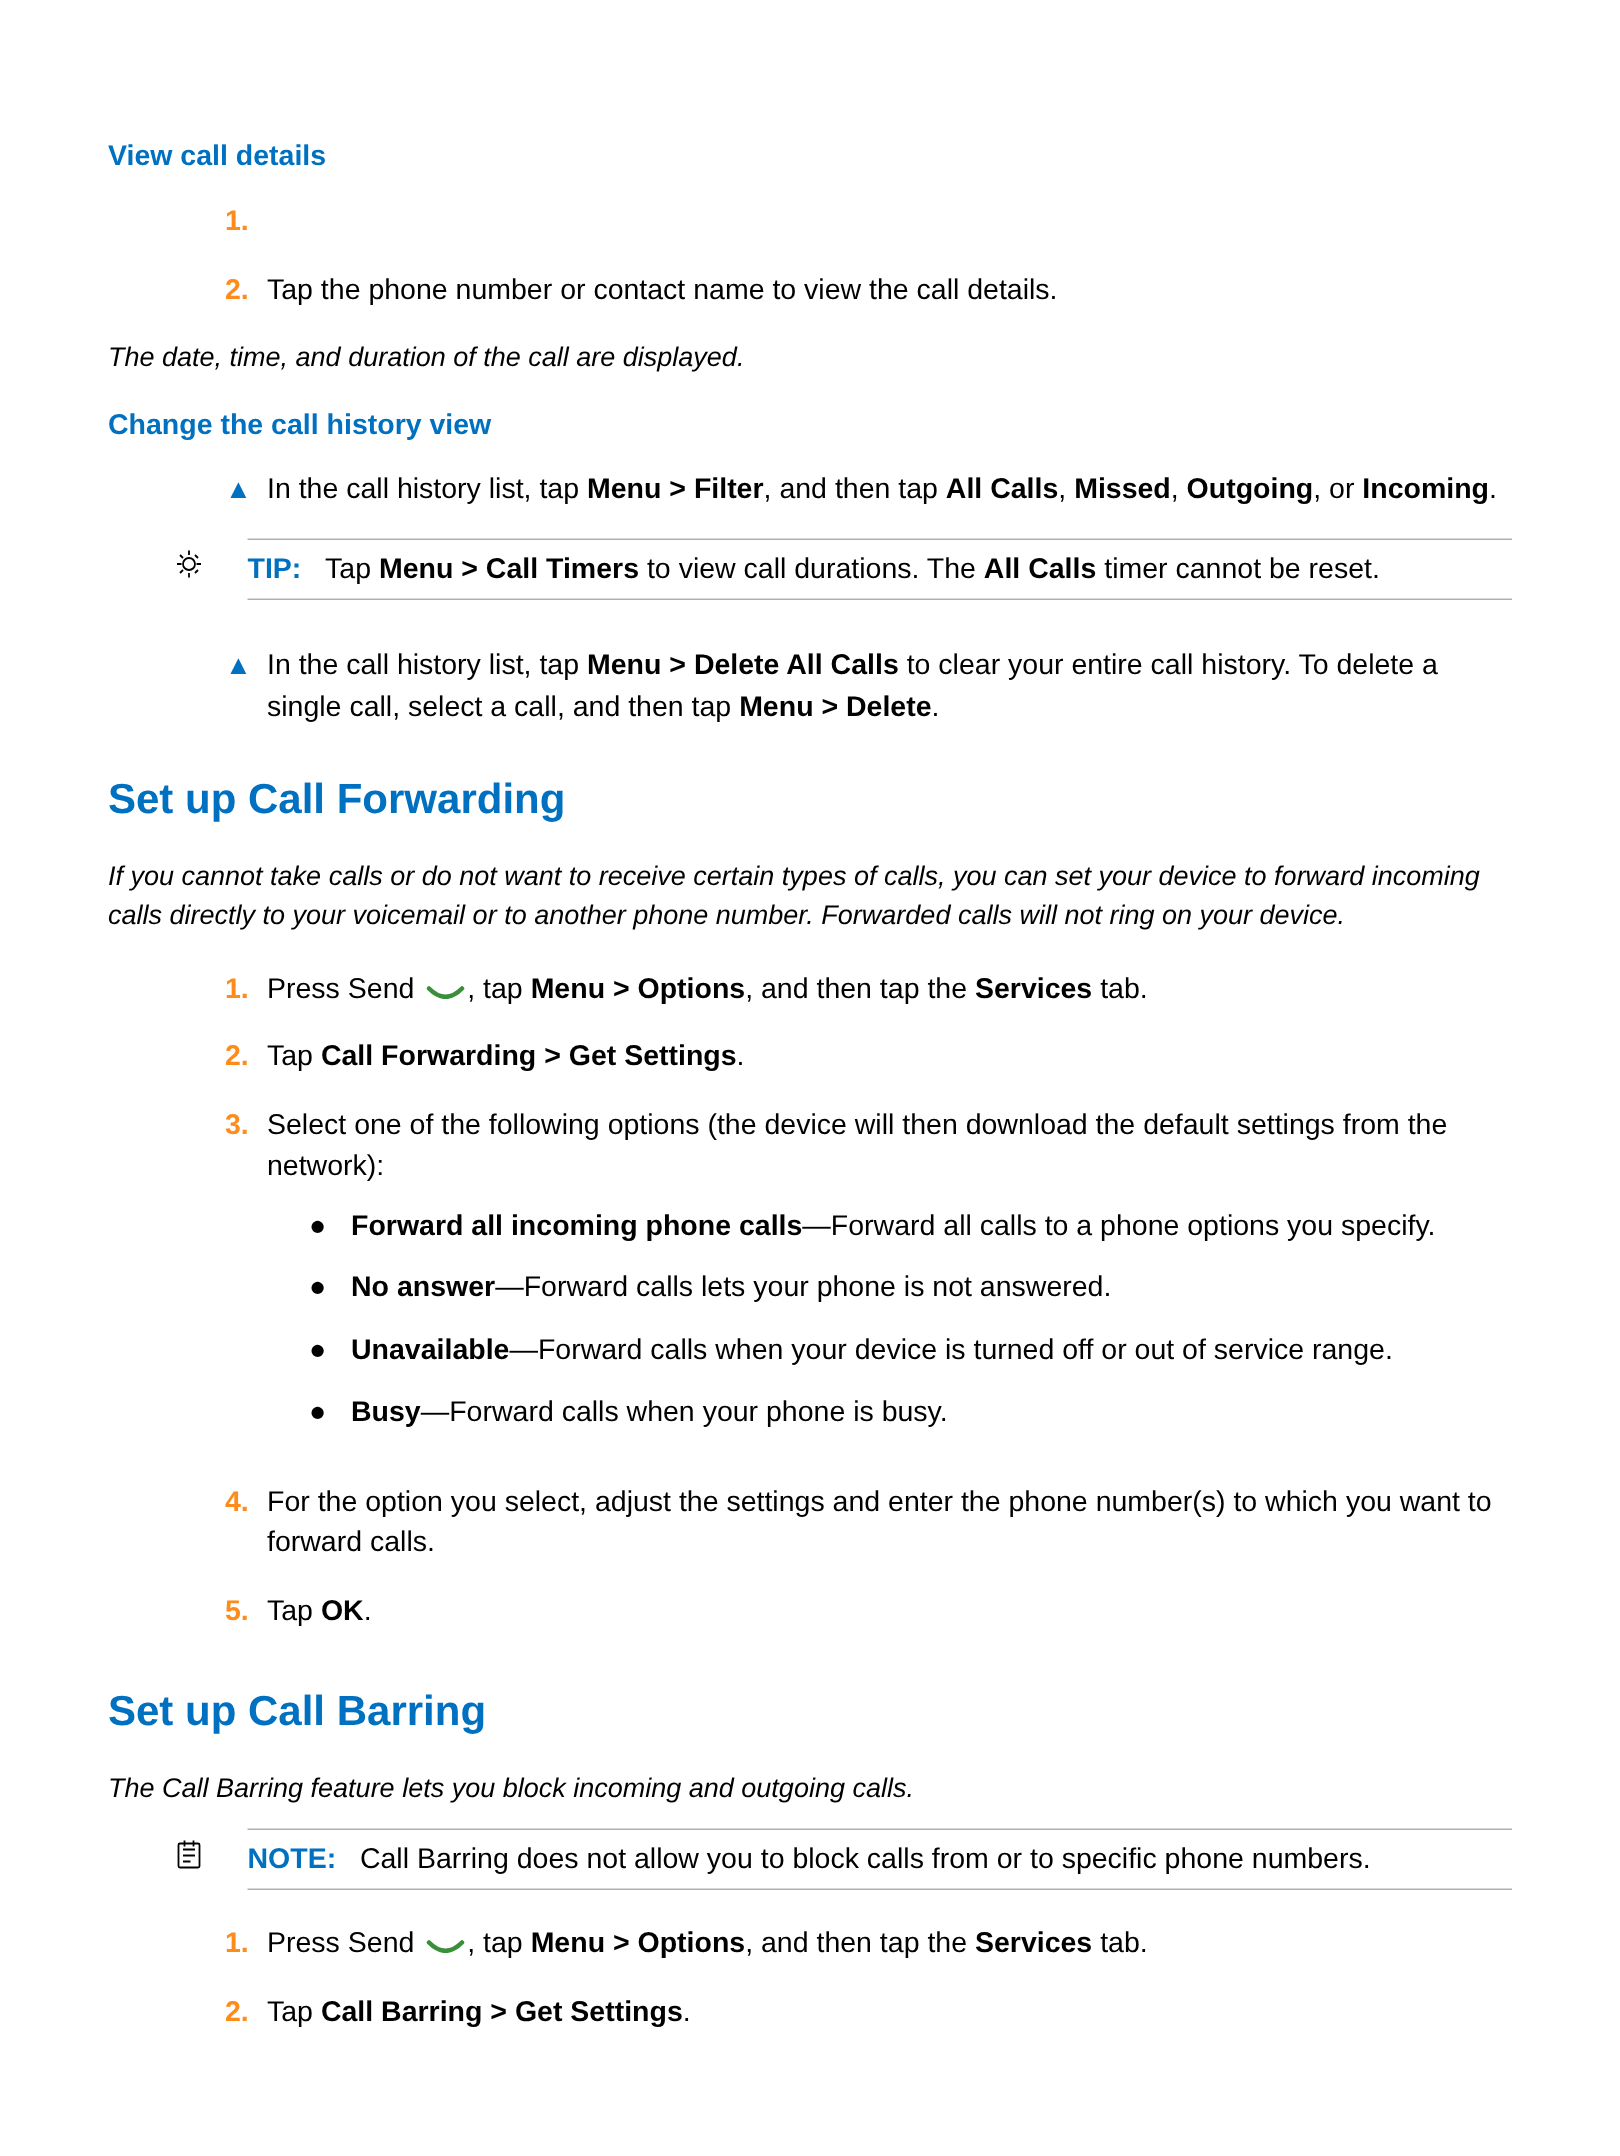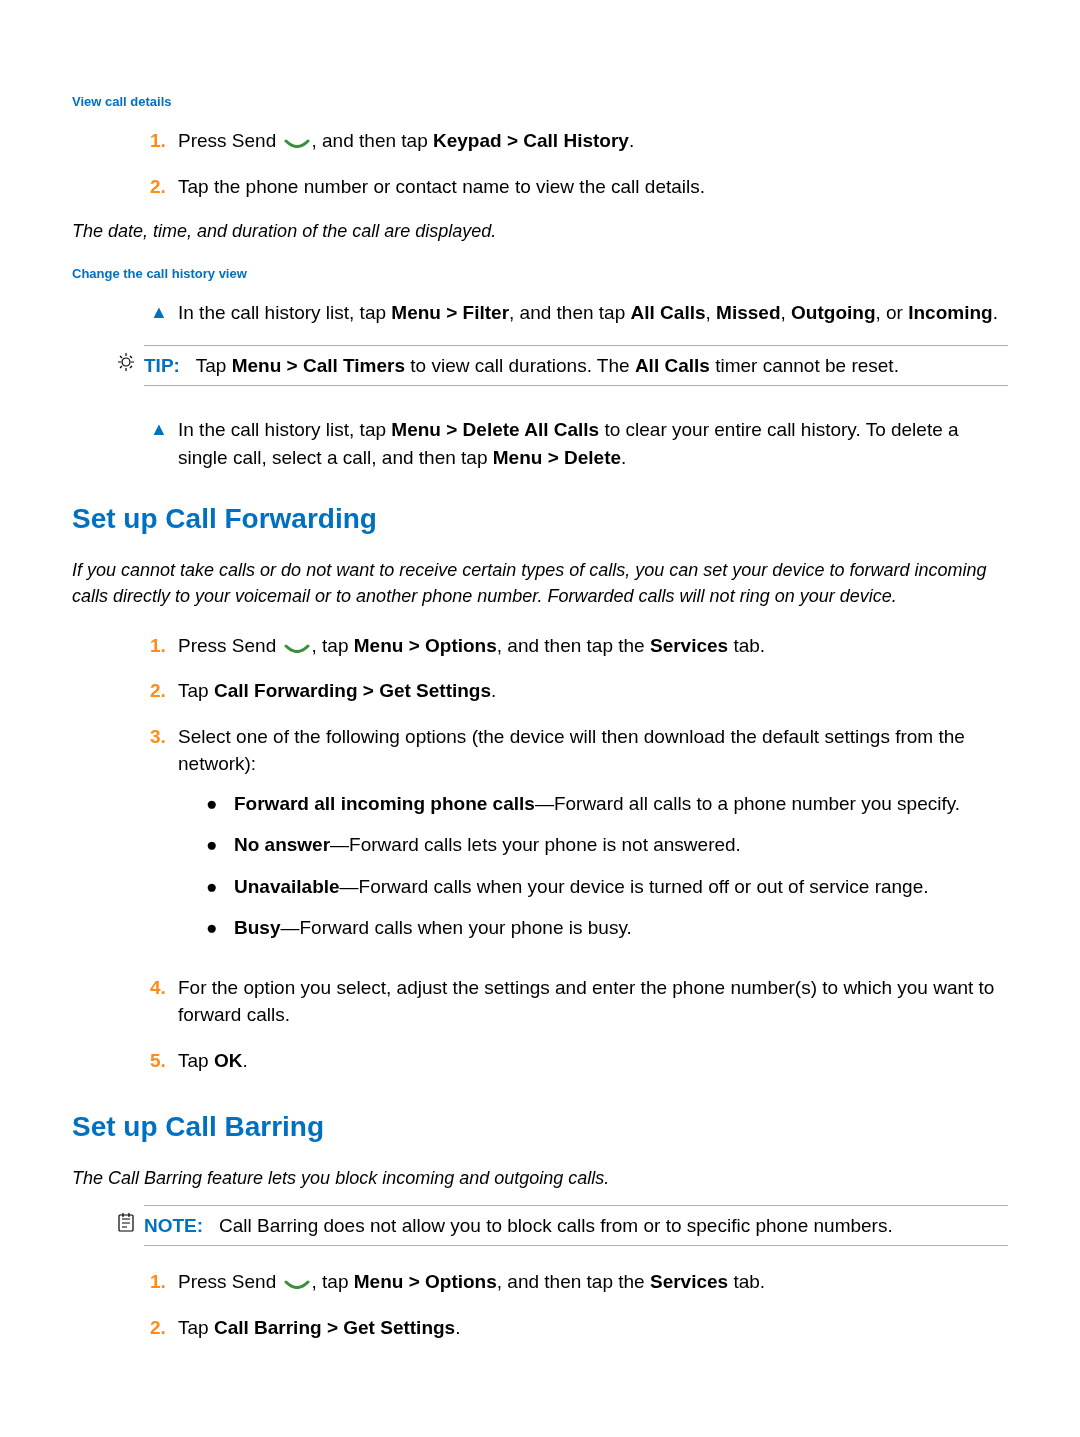--- a/index.html
+++ b/index.html
@@ -14,21 +14,21 @@
   .page {
     width: 1080px;
     min-height: 1437px;
     padding: 94px 72px 40px 72px;
     box-sizing: border-box;
     position: relative;
   }
   .h3 {
     color: #0070c0;
     font-weight: bold;
-    font-size: 13px;
+    font-size: 19px;
     margin: 0 0 18px 0;
   }
   .h1 {
     color: #0070c0;
     font-weight: bold;
     font-size: 28px;
     margin: 32px 0 22px 0;
   }
   .ol1 { margin: 0; padding: 0; list-style: none; }
   .ol1 > li {
@@ -89,20 +89,21 @@
     font-size: 20px;
     color: #000;
     padding-top: 6px;
   }
   .tip-body, .note-body {
     flex: 1;
     border-top: 1px solid #b0b0b0;
     border-bottom: 1px solid #b0b0b0;
     padding: 6px 0 6px 0;
     line-height: 1.45;
+    margin-left: 21px;
   }
   .tip-label, .note-label {
     color: #0070c0;
     font-weight: bold;
   }
   b { font-weight: bold; }
   .ul2 { margin: 12px 0 0 0; padding: 0; list-style: none; }
   .ul2 > li {
     display: flex;
     align-items: flex-start;
@@ -125,25 +126,20 @@
 </style>
 </head>
 <body>
 
 <div class="page">
 
   <div class="h3">View call details</div>
   <ol class="ol1">
     <li>
       <span class="num">1.</span>
-      <span class="li-body">
-        <span>Press Send </span><svg class="send-icon" width="26" height="14" viewBox="0 0 26 14">
-            <path d="M2 7 Q13 18 24 7" stroke="#3a8f3a" stroke-width="3" fill="none" stroke-linecap="round"></path>
-          </svg><span>, and then tap </span><b>Keypad &gt; Call History</b><span>.</span>
-      </span>
     </li>
     <li>
       <span class="num">2.</span>
       <span class="li-body">Tap the phone number or contact name to view the call details.</span>
     </li>
   </ol>
   <div class="body-indent">The date, time, and duration of the call are displayed.</div>
 
   <div class="h3">Change the call history view</div>
   <div class="tri-row">
@@ -190,21 +186,21 @@
         <span>Tap </span><b>Call Forwarding &gt; Get Settings</b><span>.</span>
       </span>
     </li>
     <li>
       <span class="num">3.</span>
       <span class="li-body">
         <span>Select one of the following options (the device will then download the default settings from the network):</span>
         <ul class="ul2">
           <li>
               <span class="dot">●</span>
-              <span class="li-body"><b>Forward all incoming phone calls</b><span>—Forward all calls to a phone number you specify.</span></span>
+              <span class="li-body"><b>Forward all incoming phone calls</b><span>—Forward all calls to a phone options you specify.</span></span>
             </li>
           <li>
               <span class="dot">●</span>
               <span class="li-body"><b>No answer</b><span>—Forward calls lets your phone is not answered.</span></span>
             </li>
           <li>
               <span class="dot">●</span>
               <span class="li-body"><b>Unavailable</b><span>—Forward calls when your device is turned off or out of service range.</span></span>
             </li>
           <li>

